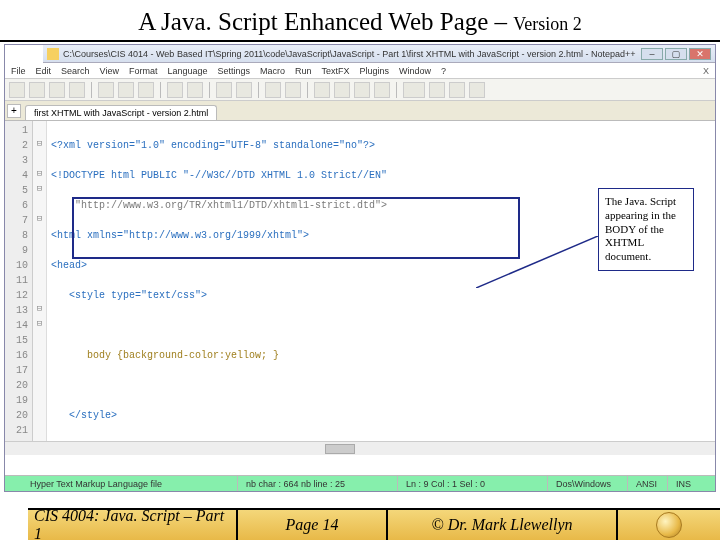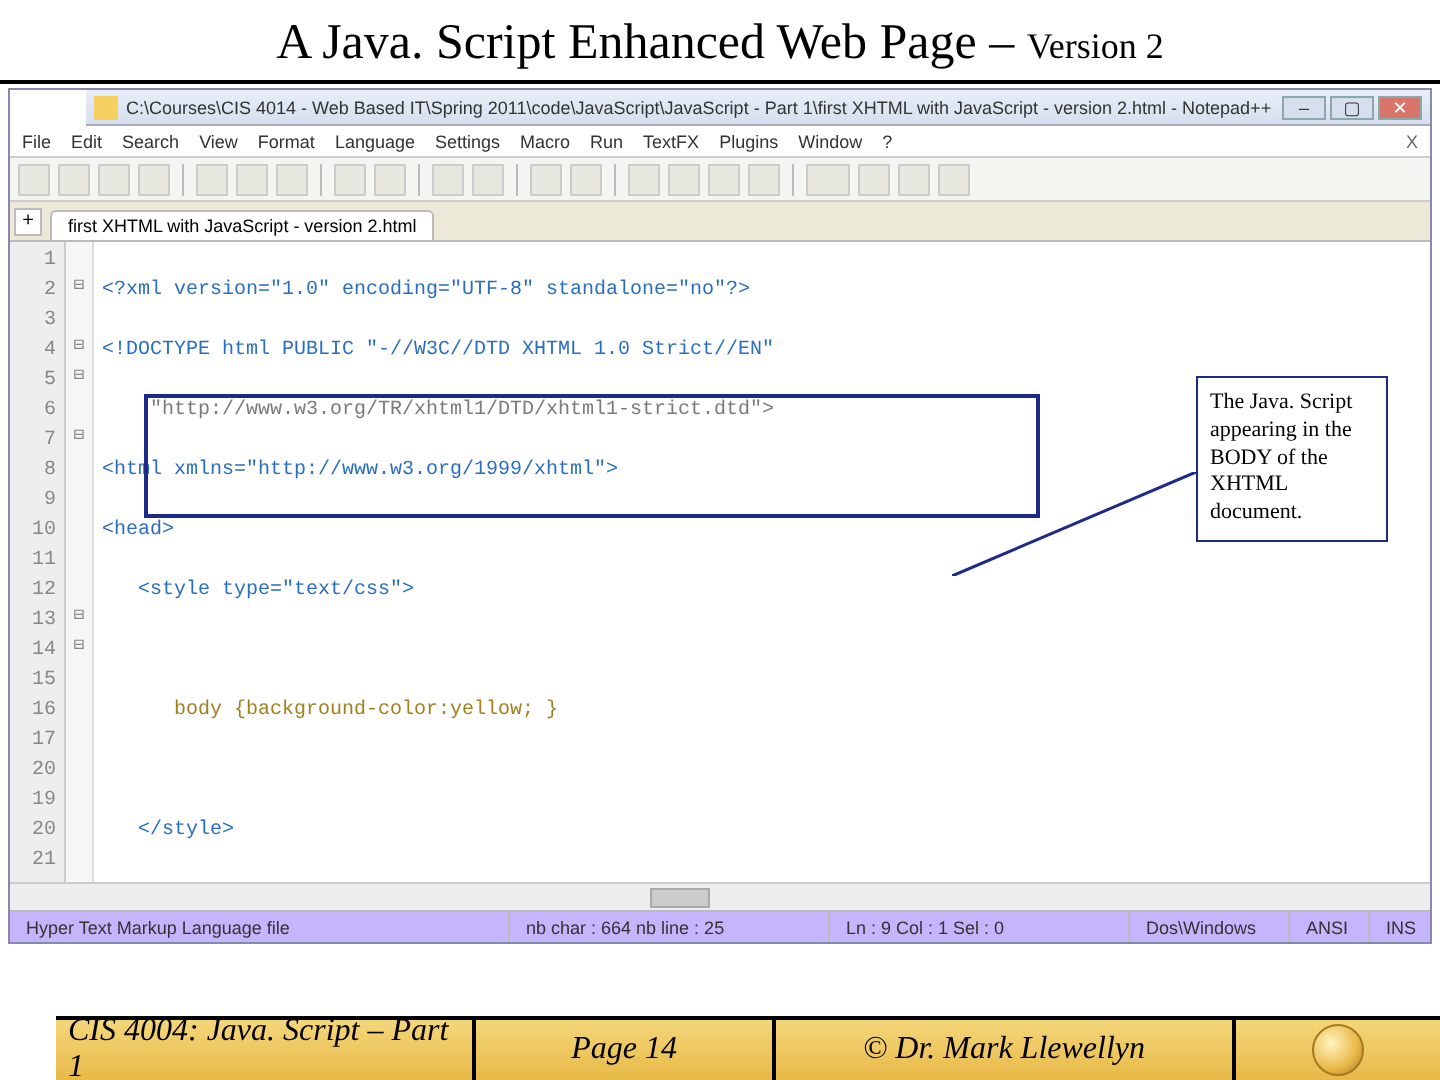--- a/index.html
+++ b/index.html
@@ -171,23 +171,24 @@
   .hscroll .thumb {
     position: absolute;
     left: 45%; width: 30px; height: 10px; top: 2px;
     background: #ccc; border: 1px solid #aaa;
   }
   .statusbar {
     height: 16px;
     display: flex;
     align-items: center;
     font-size: 9px;
-    background: #c4b5fd;
+    background: #86efac;
     border-top: 1px solid #bbb;
-    padding: 0 0;
+    padding: 0 17px;
+    margin-top: 20px;
   }
   .statusbar .sb {
     border-right: 1px solid #bbb;
     padding: 0 8px;
     height: 100%;
     display: flex;
     align-items: center;
     color: #333;
   }
   .statusbar .sb.grow { flex: 1; }

